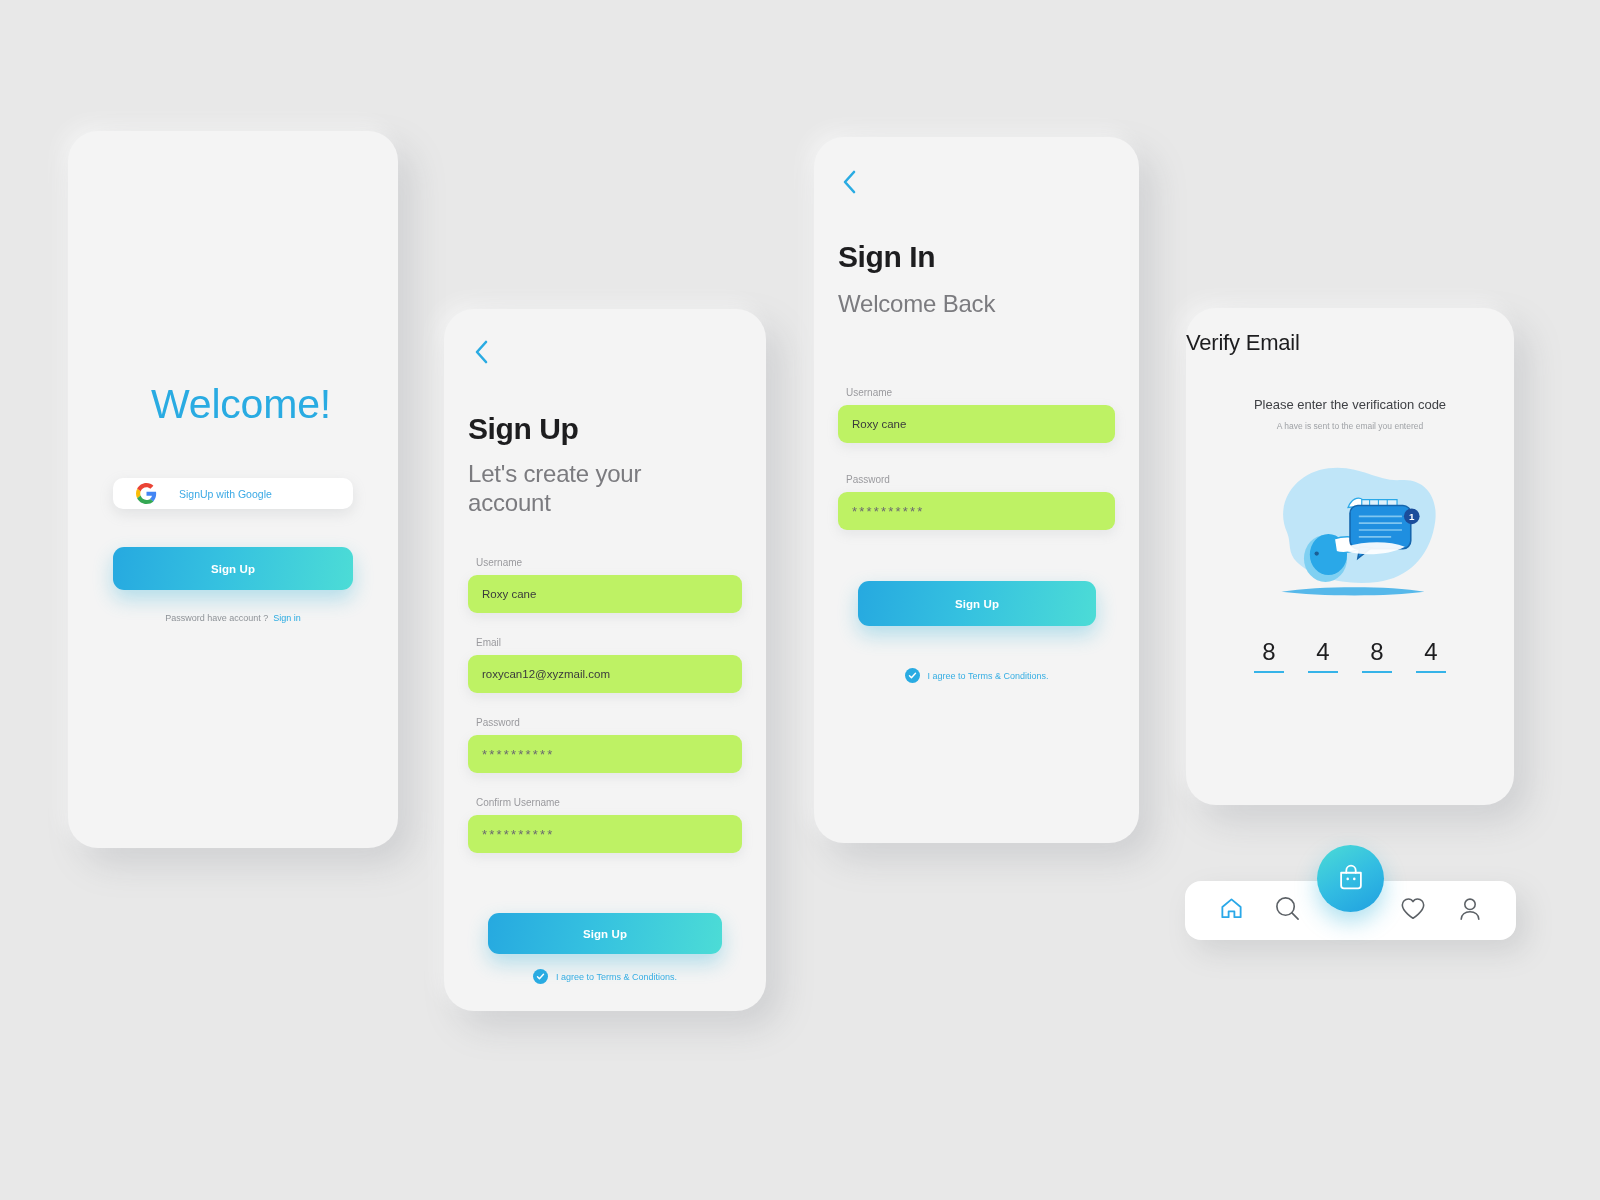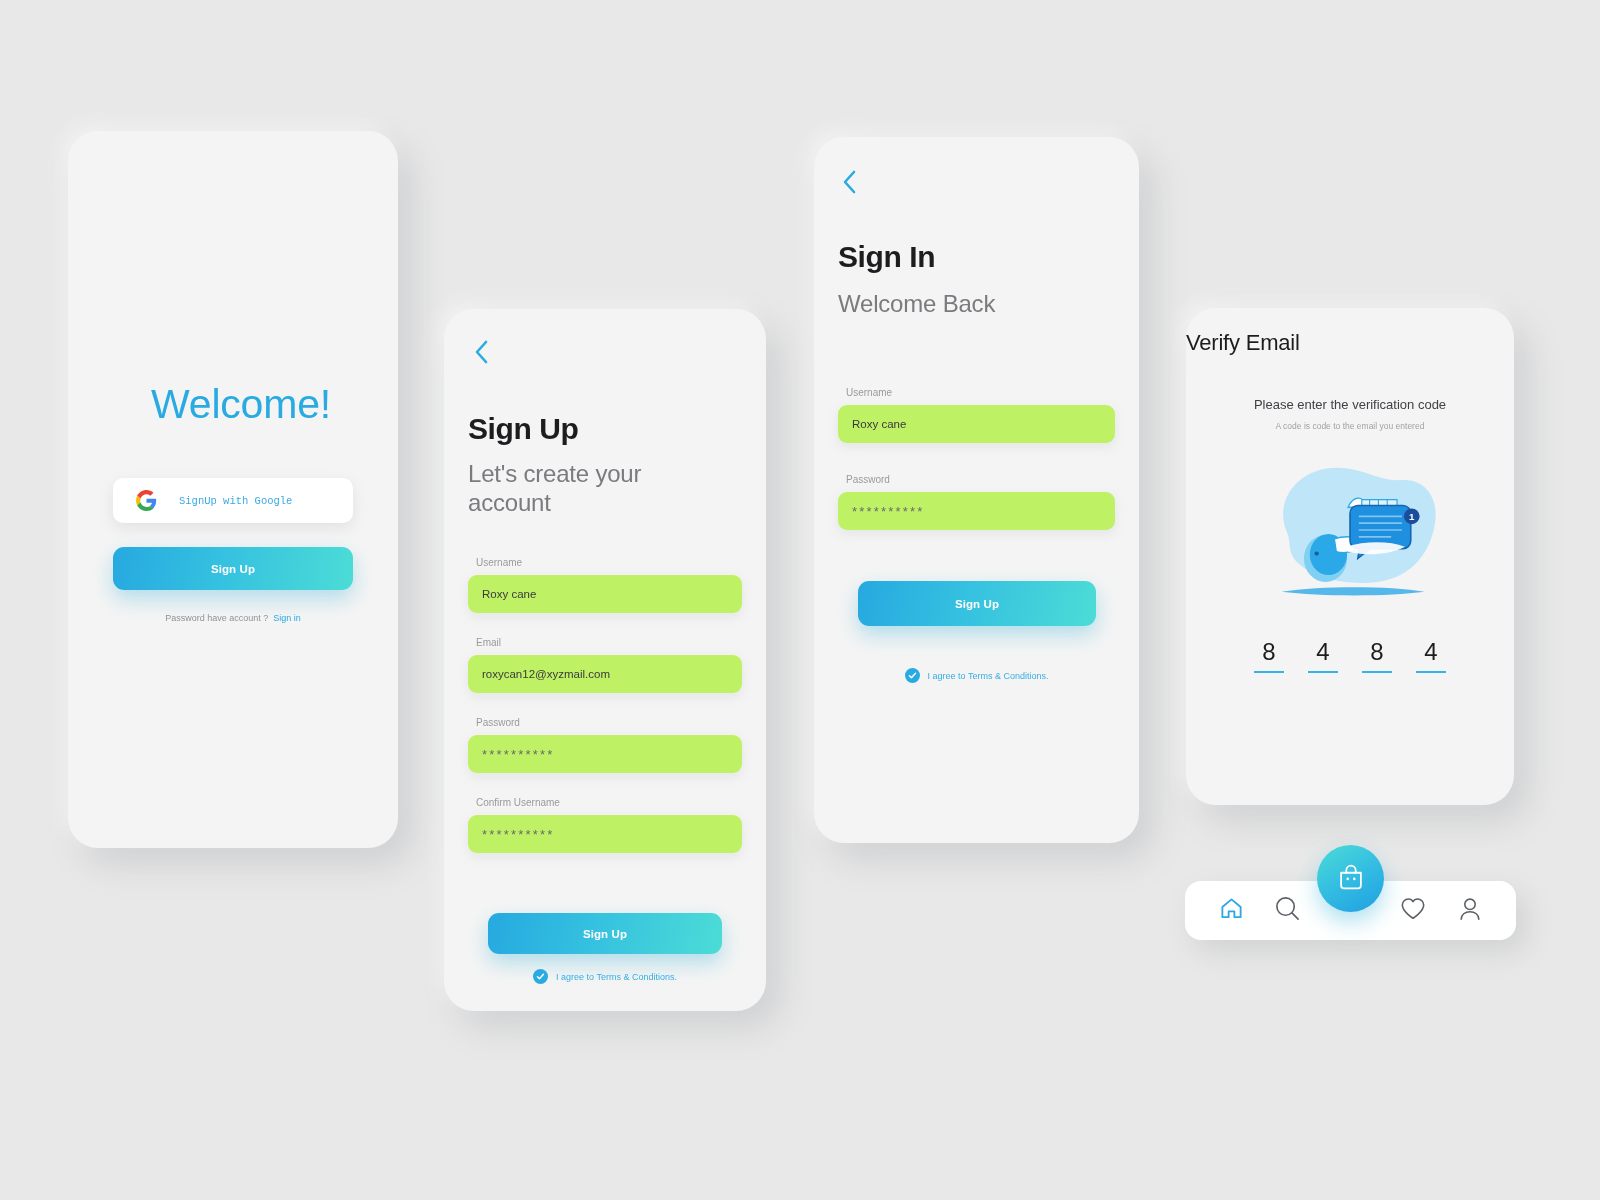--- a/index.html
+++ b/index.html
@@ -64,30 +64,29 @@
     line-height: 1.22;
     letter-spacing: -0.2px;
   }
 
   
   .google-btn {
     position: absolute;
     left: 45px;
     top: 347px;
     width: 240px;
-    height: 45px;
+    height: 31px;
     background: #ffffff;
     border-radius: 10px;
     display: flex;
     align-items: center;
     padding-left: 23px;
     gap: 22px;
     cursor: pointer;
     box-shadow: 0 5px 14px rgba(150,155,160,0.20);
-    font-family: Liberation Mono, monospace;
   }
   .google-btn .g-label {
     font-size: 10.5px;
     color: #3aa9e5;
     font-weight: 400;
   }
   .g-mark { width: 21px; height: 21px; display: block; }
 
   
   .grad-btn {
@@ -399,21 +398,21 @@
       <span class="terms-text">I agree to Terms &amp; Conditions.</span>
     </div>
   </div>
 
   <div class="phone" id="screen-verify">
 
     <div class="verify-title">Verify Email</div>
 
     <div class="verify-lead">Please enter the verification code</div>
 
-    <div class="verify-sub">A code is code to the email you entered</div>
+    <div class="verify-sub">A have is sent to the email you entered</div>
 
     <div class="illus">
       <svg viewBox="0 0 200 152">
 
         <path d="M36 78 C22 48, 44 16, 78 12 C110 8, 128 26, 152 24 C178 22, 192 44, 186 72
                  C180 102, 160 124, 128 128 C96 132, 62 124, 46 108 C36 98, 40 88, 36 78 Z" fill="#bfe5f8"></path>
 
         <ellipse cx="75" cy="104" rx="22" ry="24" fill="#7fd0f2"></ellipse>
         <ellipse cx="78" cy="100" rx="19" ry="21" fill="#2aa8e8"></ellipse>
         <circle cx="66" cy="99" r="2.2" fill="#1b5f96"></circle>

